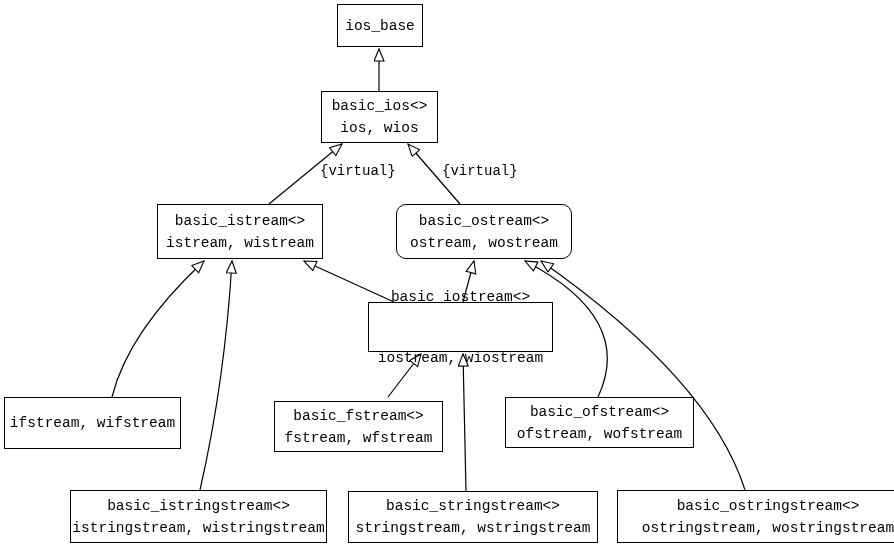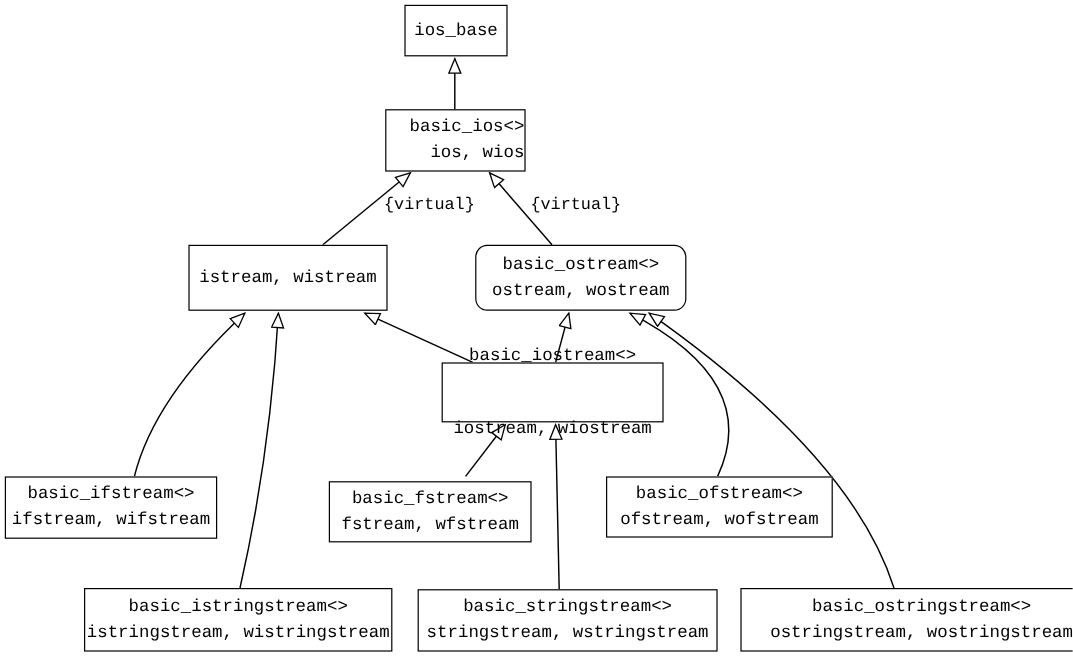--- a/index.html
+++ b/index.html
@@ -39,21 +39,21 @@
   }
   .edge-label {
     position: absolute;
     font-size: 14px;
     line-height: 16px;
     white-space: nowrap;
     z-index: 1;
   }
   
   #n-ios-base        { left: 337px; top:   4px; width:  86px; height: 43px; }
-  #n-basic-ios       { left: 321px; top:  91px; width: 117px; height: 52px; align-items: flex-end; }
+  #n-basic-ios       { left: 321px; top:  91px; width: 117px; height: 52px; }
   #n-basic-istream   { left: 157px; top: 204px; width: 166px; height: 55px; }
   #n-basic-ostream   { left: 396px; top: 204px; width: 176px; height: 55px; border-radius: 10px; }
   #n-basic-iostream  { left: 368px; top: 302px; width: 185px; height: 50px; gap: 39px; }
   #n-basic-ifstream  { left:   4px; top: 397px; width: 177px; height: 52px; }
   #n-basic-fstream   { left: 274px; top: 401px; width: 169px; height: 51px; }
   #n-basic-ofstream  { left: 505px; top: 397px; width: 189px; height: 51px; }
   #n-basic-istringstream { left:  70px; top: 490px; width: 257px; height: 53px; }
   #n-basic-stringstream  { left: 348px; top: 491px; width: 250px; height: 52px; }
   #n-basic-ostringstream { left: 617px; top: 490px; width: 302px; height: 53px; }
   #virtual-left  { left: 320px; top: 163px; }
@@ -91,35 +91,35 @@
 
   <div class="node" id="n-basic-ios">
     <span>basic_ios&lt;&gt;</span>
     <span>ios, wios</span>
   </div>
 
   <div class="edge-label" id="virtual-left">{virtual}</div>
   <div class="edge-label" id="virtual-right">{virtual}</div>
 
   <div class="node" id="n-basic-istream">
+    <span>basic_istream&lt;&gt;</span>
     <span>istream, wistream</span>
   </div>
 
   <div class="node" id="n-basic-ostream">
     <span>basic_ostream&lt;&gt;</span>
     <span>ostream, wostream</span>
   </div>
 
   <div class="node" id="n-basic-iostream">
     <span>basic_iostream&lt;&gt;</span>
     <span>iostream, wiostream</span>
   </div>
 
   <div class="node" id="n-basic-ifstream">
-    <span>basic_ifstream&lt;&gt;</span>
     <span>ifstream, wifstream</span>
   </div>
 
   <div class="node" id="n-basic-fstream">
     <span>basic_fstream&lt;&gt;</span>
     <span>fstream, wfstream</span>
   </div>
 
   <div class="node" id="n-basic-ofstream">
     <span>basic_ofstream&lt;&gt;</span>

